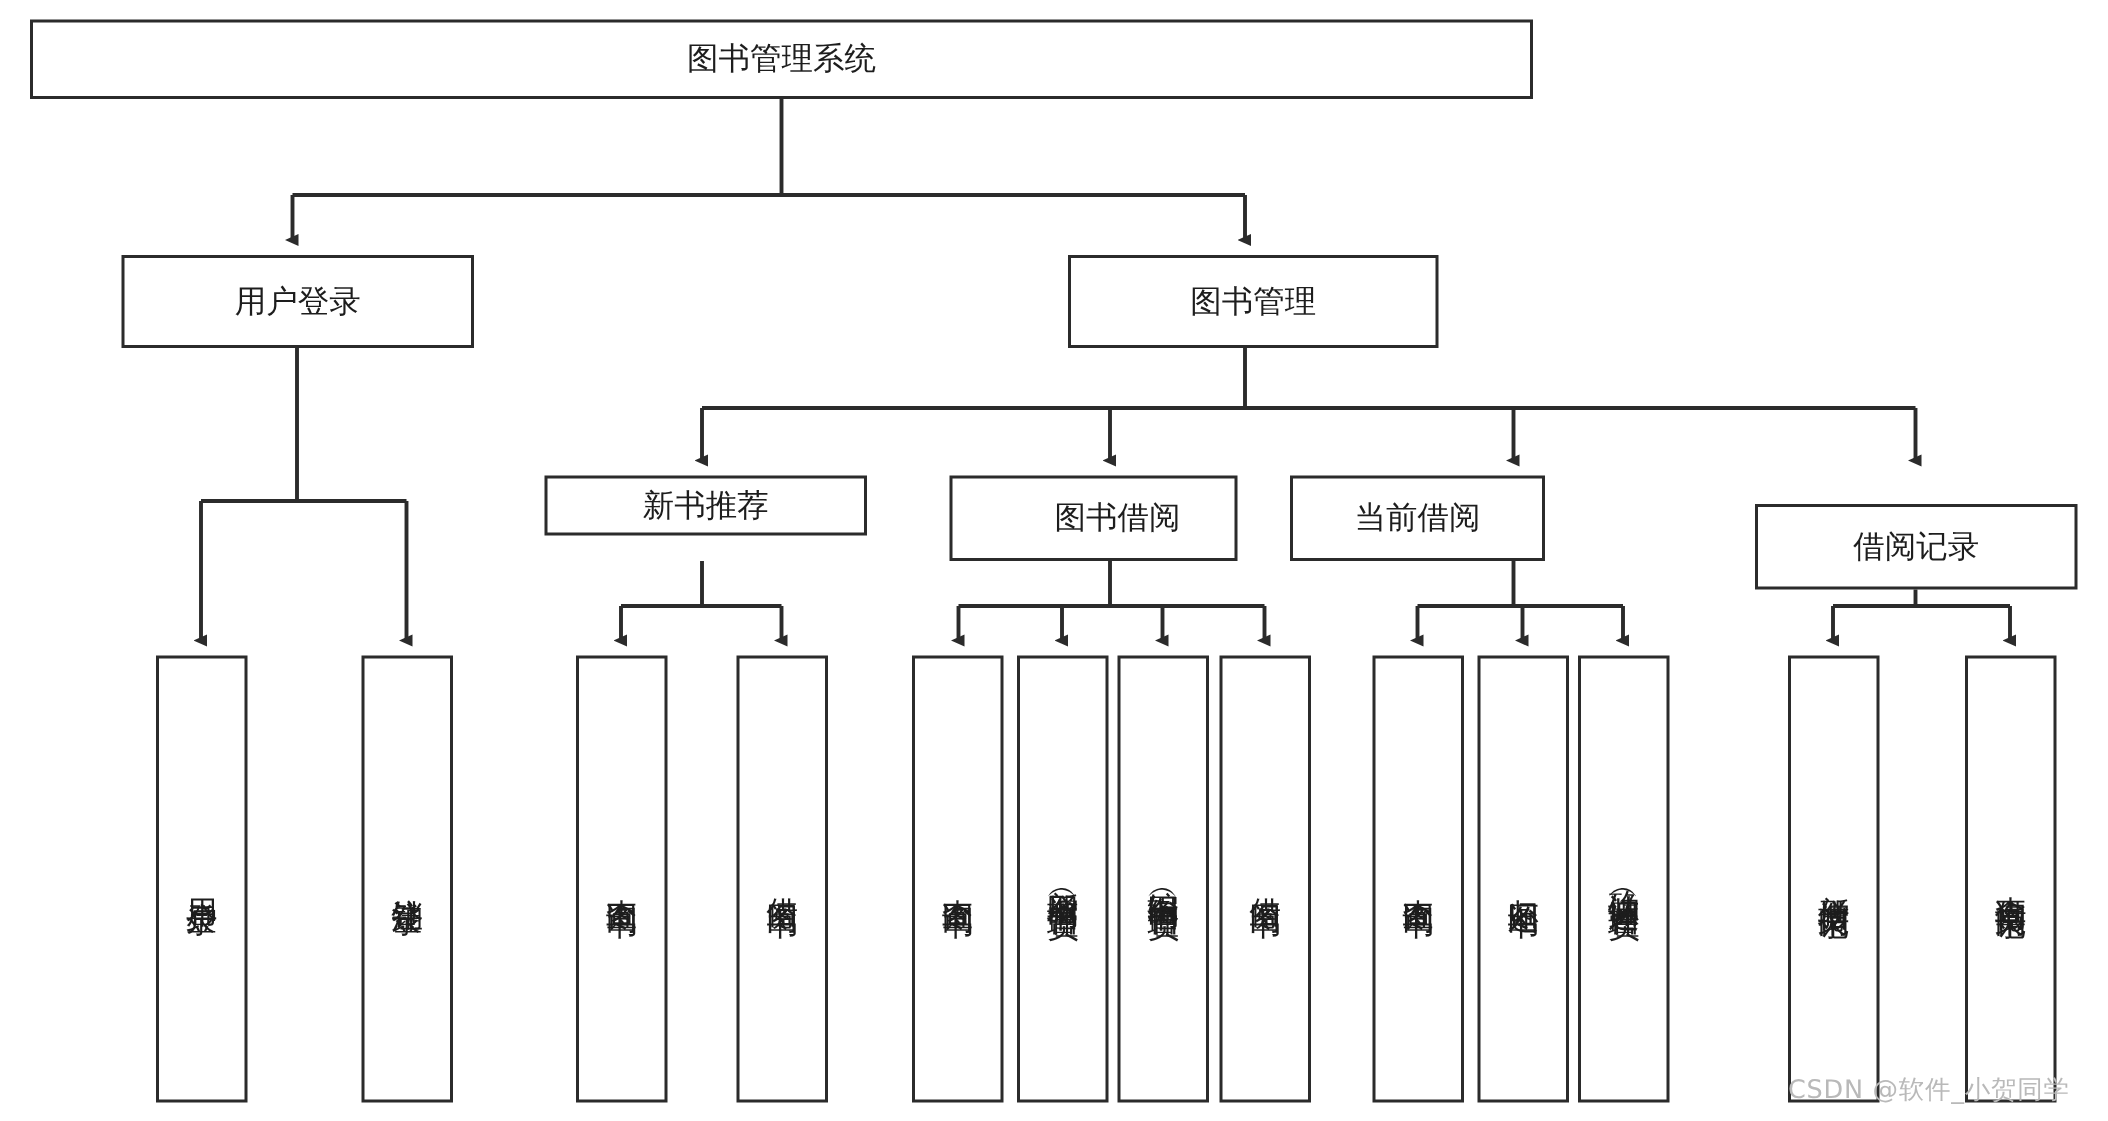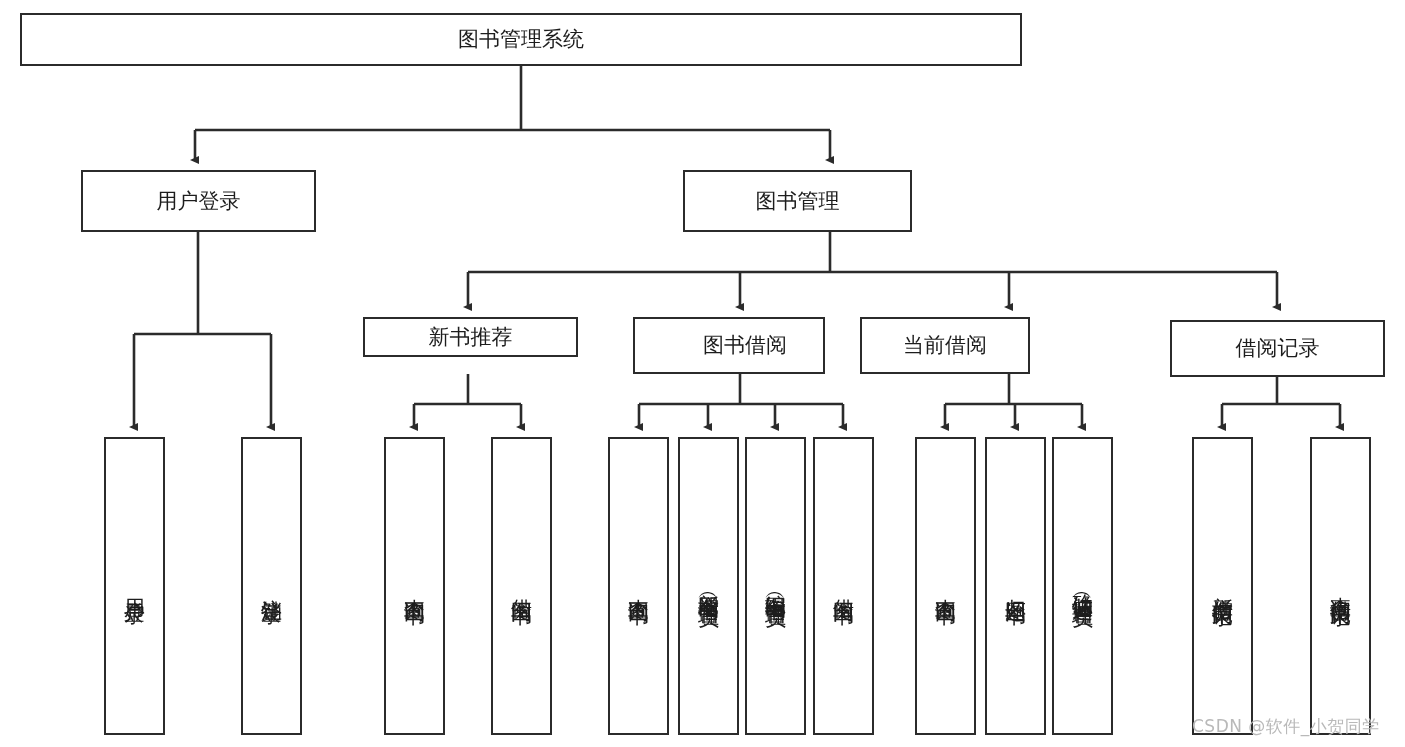--- a/index.html
+++ b/index.html
@@ -120,34 +120,34 @@
     </g>
   </svg>
 
   <div class="node root horiz" style="left:20px; top:13px; width:1002px; height:53px;">
     <span class="label">图书管理系统</span>
   </div>
 
   <div class="node horiz" style="left:81px; top:170px; width:235px; height:62px;">
     <span class="label">用户登录</span>
   </div>
-  <div class="node horiz" style="left:683px; top:170px; width:229px; height:62px;">
+  <div class="node horiz" style="left:712px; top:170px; width:247px; height:62px;">
     <span class="label">图书管理</span>
   </div>
 
   <div class="node horiz" style="left:363px; top:317px; width:215px; height:40px;">
     <span class="label">新书推荐</span>
   </div>
   <div class="node horiz" style="left:633px; top:317px; width:192px; height:57px;padding-left:32px;">
     <span class="label">图书借阅</span>
   </div>
   <div class="node horiz" style="left:860px; top:317px; width:170px; height:57px;">
     <span class="label">当前借阅</span>
   </div>
-  <div class="node horiz" style="left:1170px; top:320px; width:215px; height:57px;">
+  <div class="node horiz" style="left:1170px; top:336px; width:215px; height:57px;">
     <span class="label">借阅记录</span>
   </div>
 
   <div class="node vert" style="left:104px; top:437px; width:61px; height:298px;">
     <span class="label">用户登录</span>
   </div>
   <div class="node vert" style="left:241px; top:437px; width:61px; height:298px;">
     <span class="label">注销登录</span>
   </div>
 

